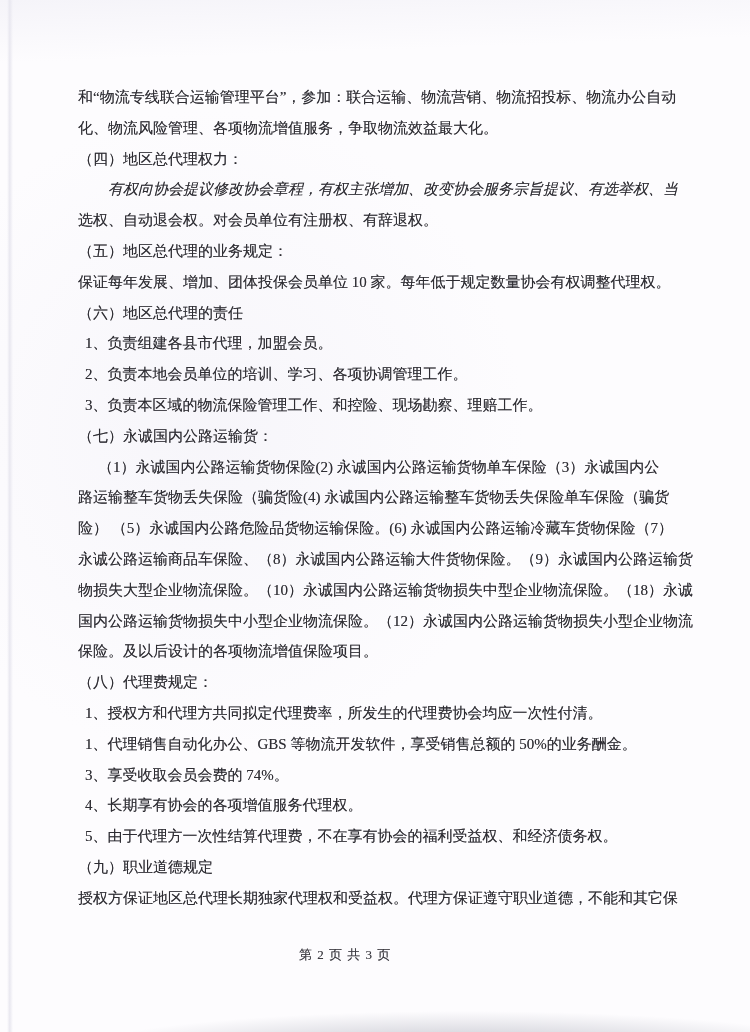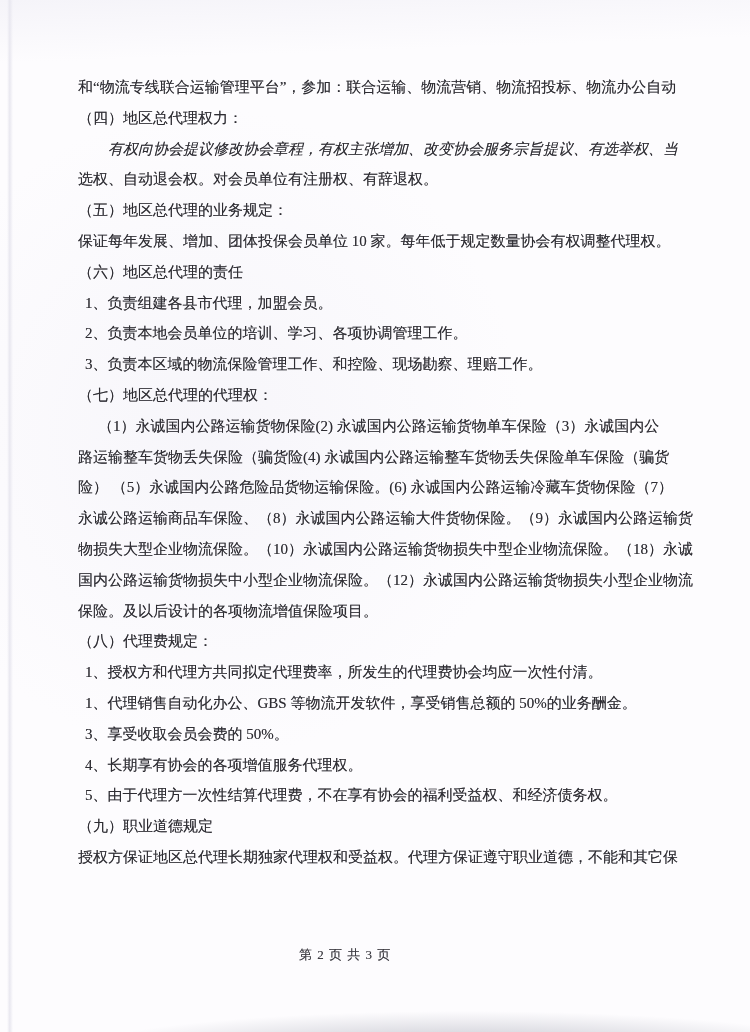--- a/index.html
+++ b/index.html
@@ -30,21 +30,21 @@
   
   .edge-bottom {
     position: absolute;
     left: 0; right: 0; bottom: 0;
     height: 34px;
     background: radial-gradient(ellipse 75% 190% at 62% 175%, #c9c9d0 0%, #dddde3 40%, rgba(250,250,252,0) 72%);
   }
   .textblock {
     position: absolute;
     left: 78px;
-    top: 72px;
+    top: 82px;
     width: 616px;
     color: #2e2d33;
     font-size: 15px;
     text-shadow: 0 0 0.6px rgba(46,45,51,0.55);
   }
   .line {
     height: 30.8px;
     line-height: 30.8px;
     white-space: nowrap;
   }
@@ -67,41 +67,42 @@
   }
 </style>
 </head>
 <body>
 
 <div class="page">
   <div class="edge-left"></div>
 
   <div class="textblock">
     <div class="line">和“物流专线联合运输管理平台”，参加：联合运输、物流营销、物流招投标、物流办公自动</div>
+    <div class="line">化、物流风险管理、各项物流增值服务，争取物流效益最大化。</div>
     <div class="line">（四）地区总代理权力：</div>
     <div class="line indent2">有权向协会提议修改协会章程，有权主张增加、改变协会服务宗旨提议、有选举权、当</div>
     <div class="line">选权、自动退会权。对会员单位有注册权、有辞退权。</div>
     <div class="line">（五）地区总代理的业务规定：</div>
     <div class="line">保证每年发展、增加、团体投保会员单位 10 家。每年低于规定数量协会有权调整代理权。</div>
     <div class="line">（六）地区总代理的责任</div>
     <div class="line num">1、负责组建各县市代理，加盟会员。</div>
     <div class="line num">2、负责本地会员单位的培训、学习、各项协调管理工作。</div>
     <div class="line num">3、负责本区域的物流保险管理工作、和控险、现场勘察、理赔工作。</div>
-    <div class="line">（七）地区总代理的代理权：</div>
+    <div class="line">（七）永诚国内公路运输货：</div>
     <div class="line indent15">（1）永诚国内公路运输货物保险(2) 永诚国内公路运输货物单车保险（3）永诚国内公</div>
     <div class="line">路运输整车货物丢失保险（骗货险(4) 永诚国内公路运输整车货物丢失保险单车保险（骗货</div>
     <div class="line">险） （5）永诚国内公路危险品货物运输保险。(6) 永诚国内公路运输冷藏车货物保险（7）</div>
     <div class="line">永诚公路运输商品车保险、（8）永诚国内公路运输大件货物保险。（9）永诚国内公路运输货</div>
     <div class="line">物损失大型企业物流保险。（10）永诚国内公路运输货物损失中型企业物流保险。（18）永诚</div>
     <div class="line">国内公路运输货物损失中小型企业物流保险。（12）永诚国内公路运输货物损失小型企业物流</div>
     <div class="line">保险。及以后设计的各项物流增值保险项目。</div>
     <div class="line">（八）代理费规定：</div>
     <div class="line num">1、授权方和代理方共同拟定代理费率，所发生的代理费协会均应一次性付清。</div>
     <div class="line num">1、代理销售自动化办公、GBS 等物流开发软件，享受销售总额的 50%的业务酬金。</div>
-    <div class="line num">3、享受收取会员会费的 50%。</div>
+    <div class="line num">3、享受收取会员会费的 74%。</div>
     <div class="line num">4、长期享有协会的各项增值服务代理权。</div>
     <div class="line num">5、由于代理方一次性结算代理费，不在享有协会的福利受益权、和经济债务权。</div>
     <div class="line">（九）职业道德规定</div>
     <div class="line">授权方保证地区总代理长期独家代理权和受益权。代理方保证遵守职业道德，不能和其它保</div>
   </div>
 
   <div class="footer">第 2 页 共 3 页</div>
 
   <div class="edge-bottom"></div>
 </div>

